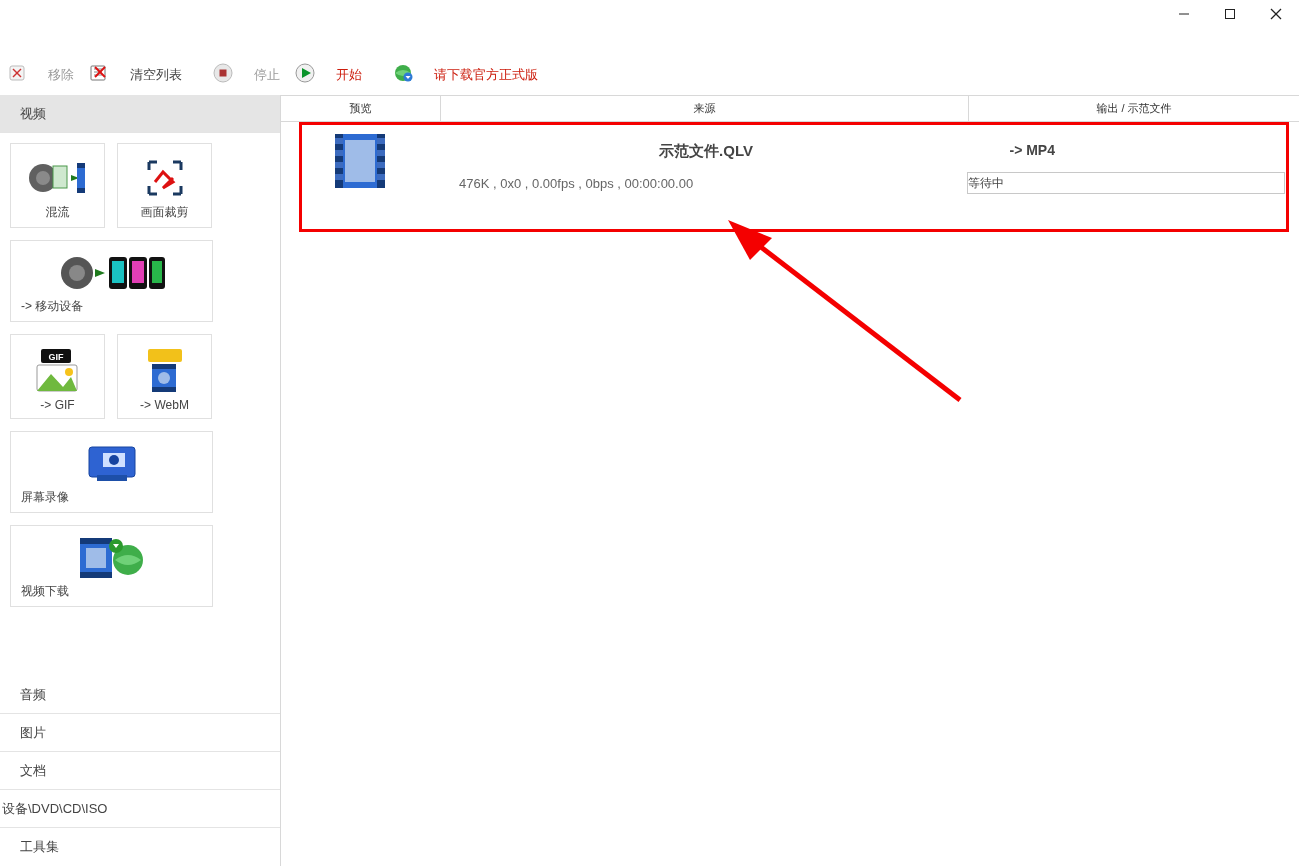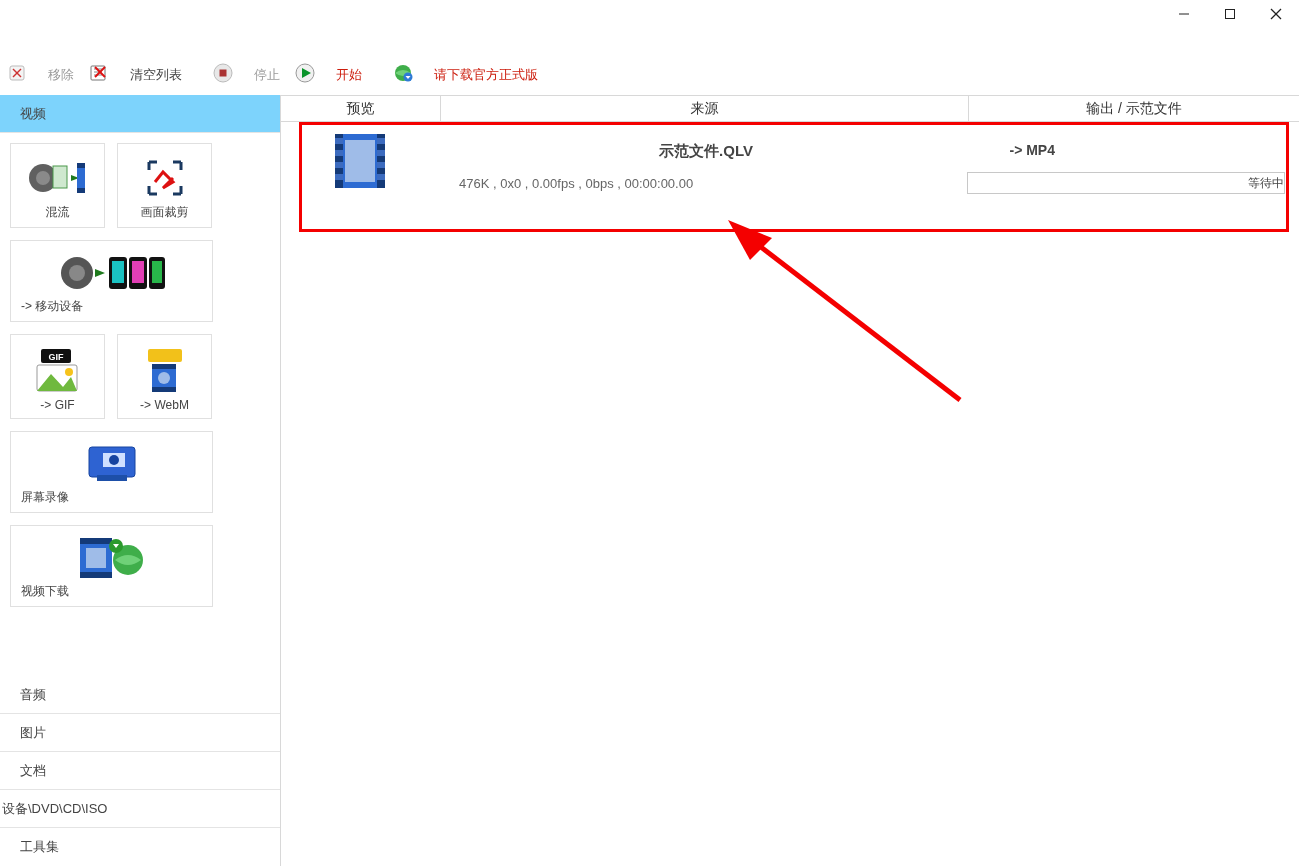--- a/index.html
+++ b/index.html
@@ -66,21 +66,21 @@
   overflow: hidden;
   background: #fff;
 }
 .cat-header {
   height: 38px;
   line-height: 38px;
   padding-left: 20px;
   border-bottom: 1px solid #e4e4e4;
   background: #fff;
 }
-.cat-header.active { background:#7dd3fc; }
+.cat-header.active { background:#e5e5e5; }
 .grid-area {
   padding: 10px;
   display: flex;
   flex-wrap: wrap;
   gap: 12px;
 }
 .tile {
   width: 95px;
   height: 85px;
   border: 1px solid #e0e0e0;
@@ -118,21 +118,21 @@
 .main-header {
   display: flex;
   height: 26px;
   border-bottom: 1px solid #d8d8d8;
 }
 .mh-cell {
   display: flex;
   align-items: center;
   justify-content: center;
   border-right: 1px solid #d8d8d8;
-  font-size: 14px;
+  font-size: 11px;
   color:#333;
 }
 .mh-cell:last-child { border-right: none; }
 .mh-preview { width: 160px; }
 .mh-source  { flex: 1; }
 .mh-output  { width: 330px; }
 
 
 .row {
   position: relative;
@@ -173,21 +173,21 @@
   font-size: 14px;
 }
 .row-status {
   position: absolute;
   top: 46px;
   right: 8px;
   width: 318px;
   height: 22px;
   line-height: 20px;
   border: 1px solid #c8c8c8;
-  text-align: right;
+  text-align: left;
   font-size: 12px;
   background:#fff;
 }
 
 
 .anno-box {
   position: absolute;
   border: 3px solid #f40000;
   pointer-events: none;
 }

